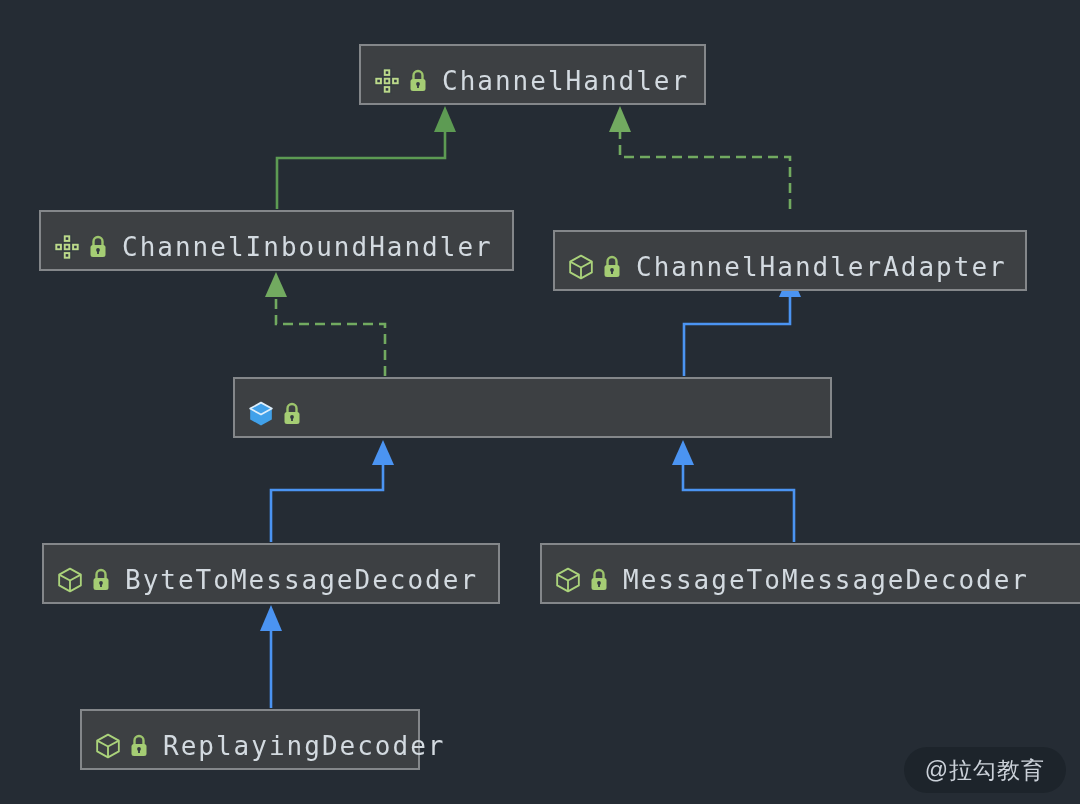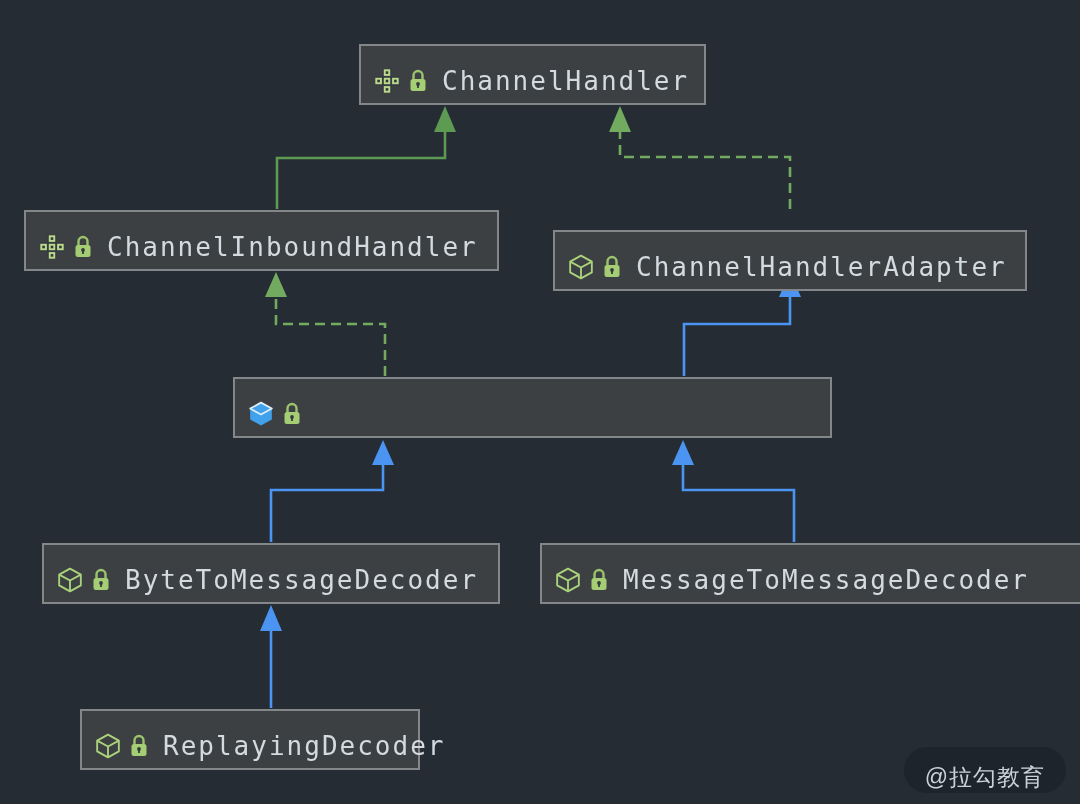--- a/index.html
+++ b/index.html
@@ -32,21 +32,21 @@
     color: #d3dae0;
     white-space: nowrap;
   }
   .watermark {
     position: absolute;
     right: 14px; bottom: 11px;
     height: 46px;
     padding: 0 21px;
     border-radius: 23px;
     background: #1d242b;
-    display: flex; align-items: flex-end;
+    display: flex; align-items: center;
     color: #cbd1d9;
     font-family: "Liberation Sans", sans-serif;
     font-size: 23px;
     letter-spacing: 1px;
   }
 </style>
 </head>
 <body>
 
 <div id="canvas">
@@ -112,21 +112,21 @@
       <svg width="20" height="25" viewBox="0 0 20 25">
         <path d="M5.5,12 V7.5 a4.5,4.5 0 0 1 9,0 V12" fill="none" stroke="#9cc46c" stroke-width="2.4"></path>
         <rect x="2.5" y="11" width="15" height="12" rx="2.5" fill="#a5cd74"></rect>
         <circle cx="10" cy="16" r="1.9" fill="#343a41"></circle>
           <rect x="9.1" y="16.8" width="1.8" height="3.2" fill="#343a41"></rect>
       </svg>
     </span>
     <span class="label">ChannelHandler</span>
   </div>
 
-  <div class="node" style="left:24px; top:210px; width:475px;">
+  <div class="node" style="left:39px; top:210px; width:475px;">
     <span class="icon">
       <svg width="26" height="26" viewBox="0 0 26 26">
         <g fill="#bcd98a" stroke="#30373f" stroke-width="1">
           <rect x="9.2" y="0.8" width="7.6" height="7.6"></rect>
             <rect x="0.8" y="9.2" width="7.6" height="7.6"></rect>
           <rect x="9.2" y="9.2" width="7.6" height="7.6"></rect>
             <rect x="17.6" y="9.2" width="7.6" height="7.6"></rect>
           <rect x="9.2" y="17.6" width="7.6" height="7.6"></rect>
         </g>
         <g fill="#30373f">

